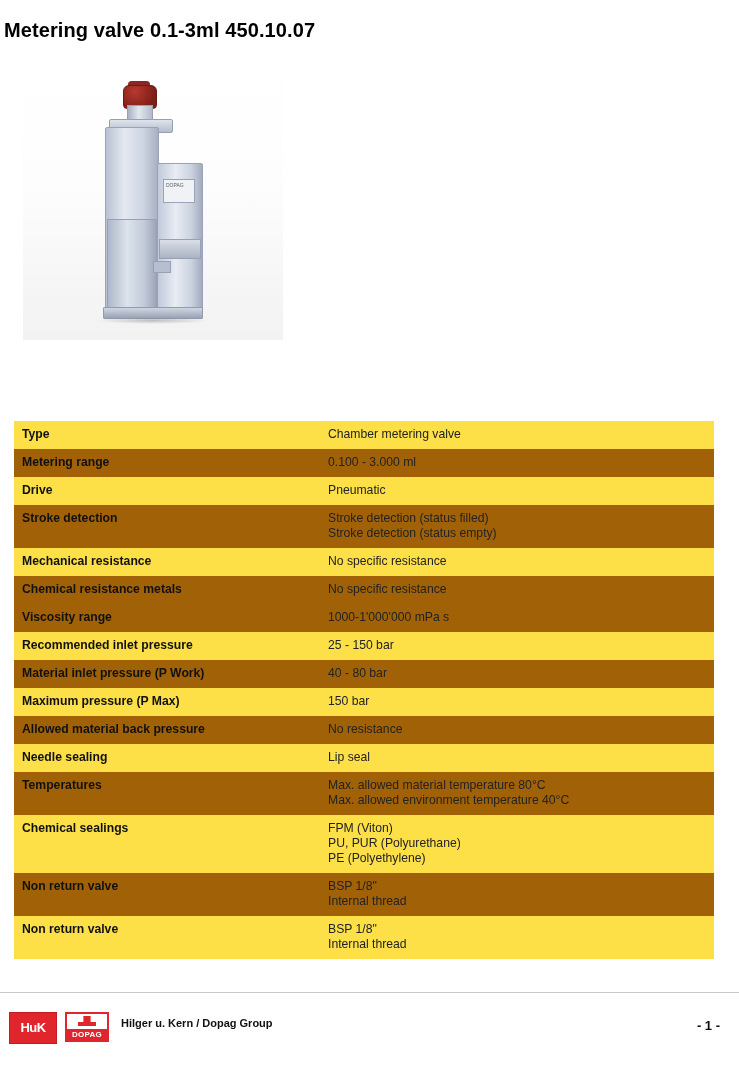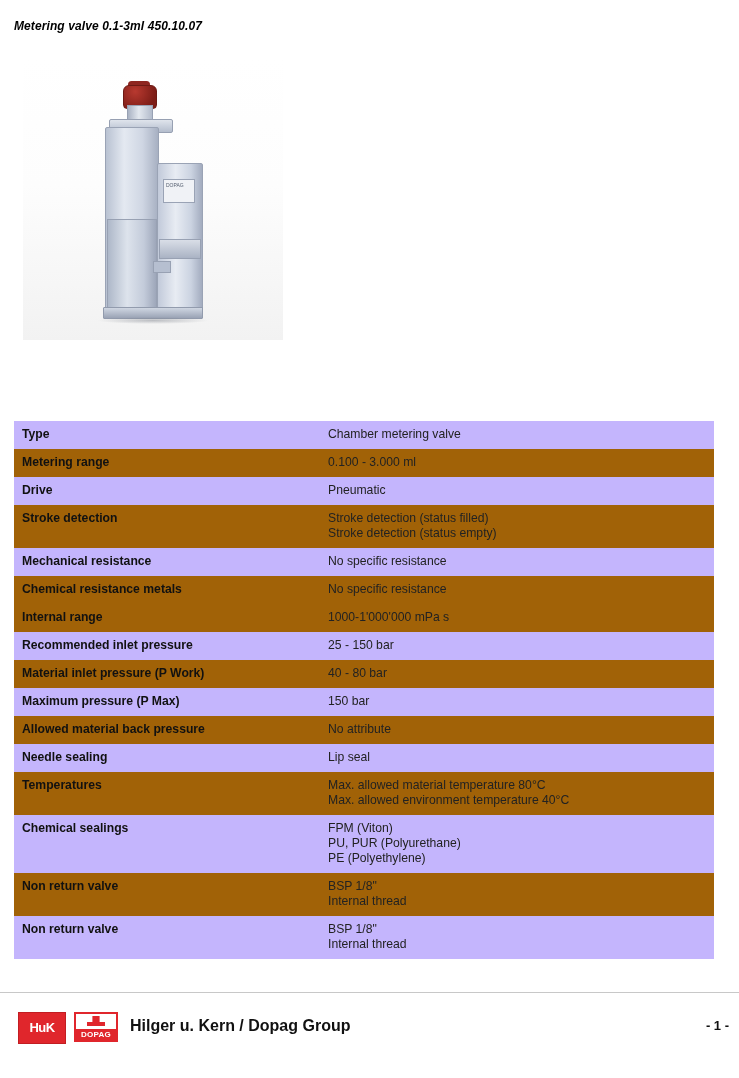--- a/index.html
+++ b/index.html
@@ -14,26 +14,25 @@
   .page {
     position: relative;
     width: 739px;
     height: 1078px;
     background: #ffffff;
     box-sizing: border-box;
     overflow: hidden;
   }
   .page-title {
     position: absolute;
-    left: 14px;
+    left: 4px;
     top: 19px;
-    font-size: 12px;
+    font-size: 20px;
     font-weight: bold;
     letter-spacing: 0.1px;
-    font-style: italic;
   }
   .product-image-box {
     position: absolute;
     left: 23px;
     top: 59px;
     width: 260px;
     height: 281px;
     background: linear-gradient(180deg, #ffffff 0%, #fdfdfd 45%, #f2f2f2 100%);
     overflow: hidden;
   }
@@ -188,36 +187,36 @@
   }
   .spec-table td.k {
     width: 290px;
     font-weight: bold;
     color: #111;
   }
   .spec-table td.v {
     color: #222;
   }
   .spec-table tr.odd td {
-    background: #c4b5fd;
+    background: #fde047;
   }
   .spec-table tr.even td {
     background: #a16207;
   }
   .footer-rule {
     position: absolute;
     left: 0;
     top: 992px;
     width: 739px;
     height: 1px;
     background: #c8c8c8;
   }
   .footer {
     position: absolute;
-    left: 18px;
+    left: 9px;
     top: 1008px;
     width: 711px;
     height: 46px;
   }
   .logo-huk {
     position: absolute;
     left: 0;
     top: 4px;
     width: 46px;
     height: 30px;
@@ -260,21 +259,21 @@
     font-size: 8px;
     font-weight: bold;
     text-align: center;
     line-height: 11px;
     letter-spacing: 0.3px;
   }
   .company-name {
     position: absolute;
     left: 112px;
     top: 9px;
-    font-size: 16px;
+    font-size: 11px;
     font-weight: bold;
     color: #111;
   }
   .page-number {
     position: absolute;
     right: 0;
     top: 10px;
     font-size: 13px;
     font-weight: bold;
     color: #111;
@@ -326,38 +325,38 @@
         </tr>
         <tr class="odd">
           <td class="k">Mechanical resistance</td>
           <td class="v">No specific resistance</td>
         </tr>
         <tr class="even">
           <td class="k">Chemical resistance metals</td>
           <td class="v">No specific resistance</td>
         </tr>
         <tr class="even">
-          <td class="k">Internal range</td>
+          <td class="k">Viscosity range</td>
           <td class="v">1000-1'000'000 mPa s</td>
         </tr>
         <tr class="odd">
           <td class="k">Recommended inlet pressure</td>
           <td class="v">25 - 150 bar</td>
         </tr>
         <tr class="even">
           <td class="k">Material inlet pressure (P Work)</td>
           <td class="v">40 - 80 bar</td>
         </tr>
         <tr class="odd">
           <td class="k">Maximum pressure (P Max)</td>
           <td class="v">150 bar</td>
         </tr>
         <tr class="even">
           <td class="k">Allowed material back pressure</td>
-          <td class="v">No attribute</td>
+          <td class="v">No resistance</td>
         </tr>
         <tr class="odd">
           <td class="k">Needle sealing</td>
           <td class="v">Lip seal</td>
         </tr>
         <tr class="even">
           <td class="k">Temperatures</td>
           <td class="v">Max. allowed material temperature 80°C<br>Max. allowed environment temperature 40°C</td>
         </tr>
         <tr class="odd">

